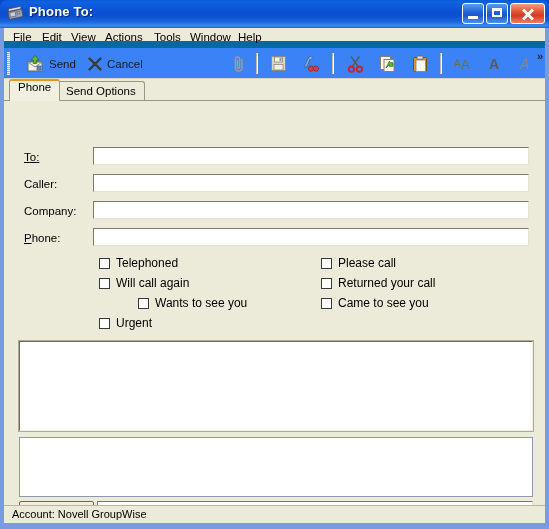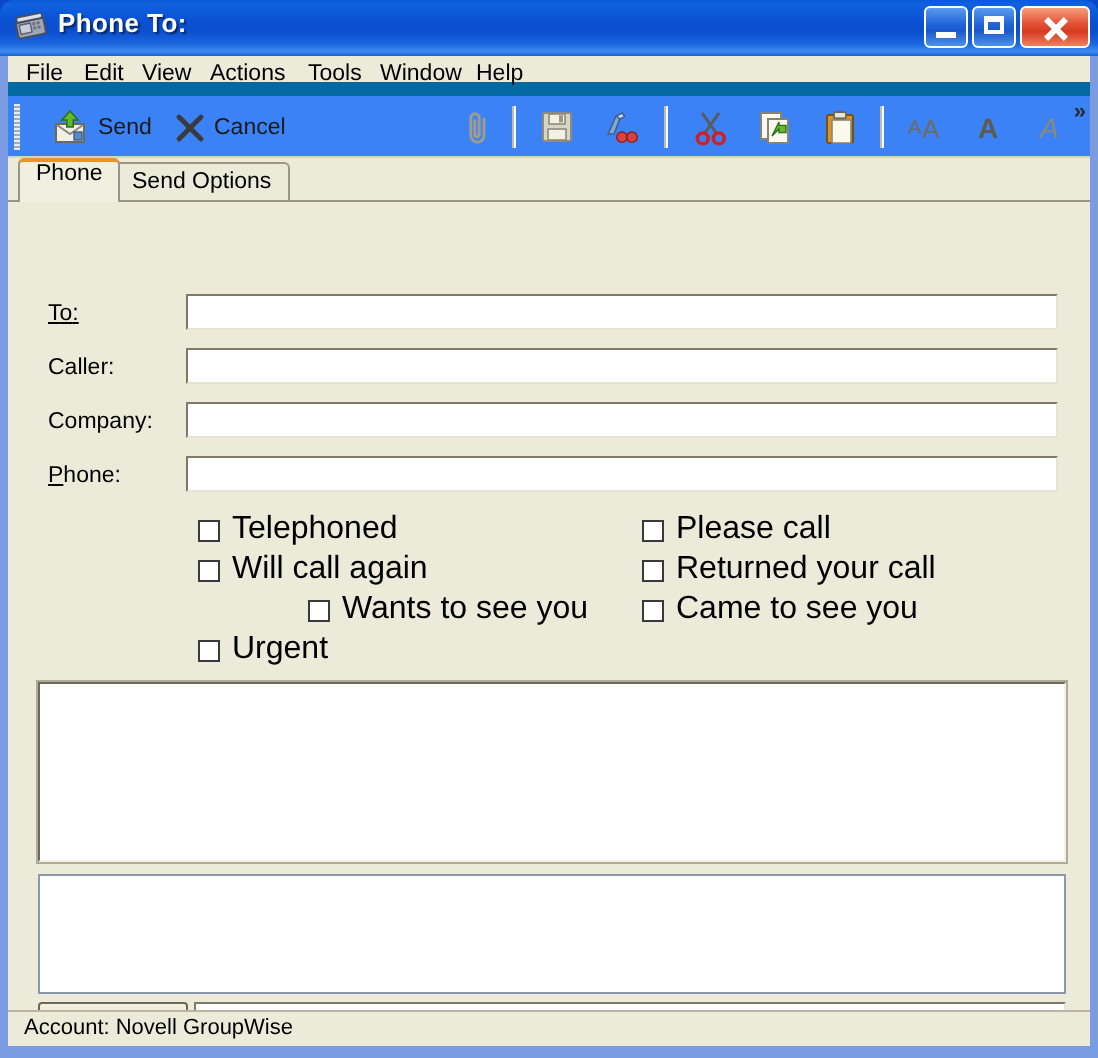--- a/index.html
+++ b/index.html
@@ -226,21 +226,21 @@
     padding: 0 2px;
     color: #000;
     font-family: "Liberation Sans", sans-serif;
     outline: none;
   }
   .cbrow {
     position: absolute;
     display: flex;
     align-items: center;
     gap: 6px;
-    font-size: 16px;
+    font-size: 12px;
     color: #000;
     white-space: nowrap;
     cursor: default;
   }
   .cbox {
     width: 11px; height: 11px;
     background: #FFFFFF;
     border: 1px solid #3A3A3A;
     box-sizing: border-box;
     flex: 0 0 auto;
@@ -506,21 +506,21 @@
       <input class="finput" style="left: 89px; top: 127px; width: 436px;" type="text" value="">
 
       <div class="cbrow" style="left:95px; top:155px;">
         <span class="cbox"></span>
         <span>Telephoned</span>
       </div>
       <div class="cbrow" style="left:95px; top:175px;">
         <span class="cbox"></span>
         <span>Will call again</span>
       </div>
-      <div class="cbrow" style="left:102px; top:195px;padding-left:48px;">
+      <div class="cbrow" style="left:86px; top:195px;padding-left:48px;">
         <span class="cbox"></span>
         <span>Wants to see you</span>
       </div>
       <div class="cbrow" style="left:95px; top:215px;">
         <span class="cbox"></span>
         <span>Urgent</span>
       </div>
 
       <div class="cbrow" style="left:317px; top:155px;justify-content:center;">
         <span class="cbox"></span>

